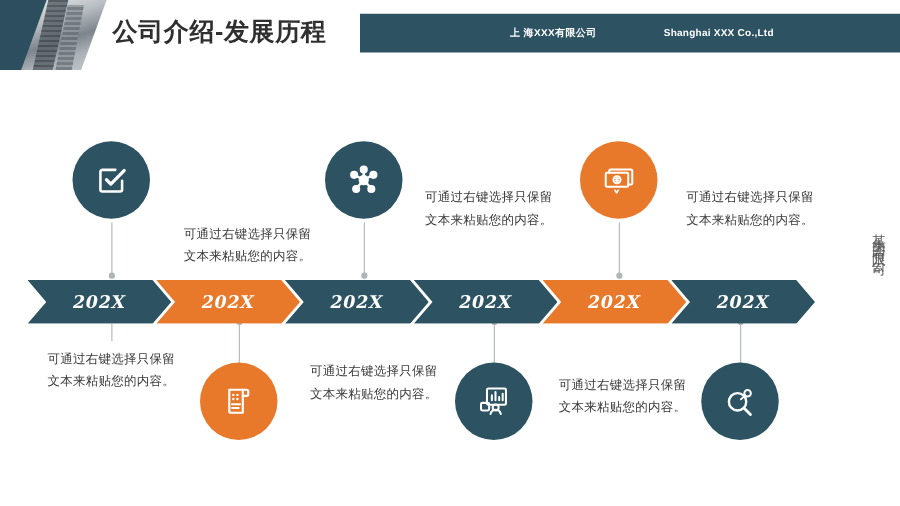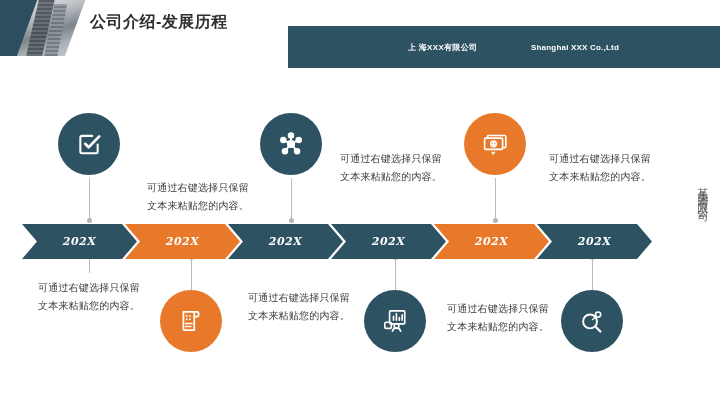--- a/index.html
+++ b/index.html
@@ -31,28 +31,28 @@
     transform:skewX(8deg);opacity:.85;
   }
   .logo-img:after{
     content:"";position:absolute;left:24px;top:10px;width:13px;height:64px;
     background:repeating-linear-gradient(180deg,#8d949a 0px,#8d949a 2px,#676e75 2px,#676e75 4px);
     transform:skewX(10deg);opacity:.8;
   }
 
   .slide-title{
     position:absolute;left:90px;top:12px;
-    font-size:16px;font-weight:700;color:#2f2f2f;letter-spacing:.5px;
+    font-size:20px;font-weight:700;color:#2f2f2f;letter-spacing:.5px;
     white-space:nowrap;
   }
 
   .header-bar{
-    position:absolute;left:288px;top:11px;width:432px;height:42px;
+    position:absolute;left:288px;top:11px;width:432px;height:31px;
     background:#2d5262;
-    display:flex;align-items:center;margin-top:15px;
+    display:flex;align-items:center;
   }
   .header-cn{
     position:absolute;left:120px;
     color:#fff;font-size:8px;font-weight:700;white-space:nowrap;letter-spacing:.3px;
   }
   .header-en{
     position:absolute;left:243px;
     color:#fff;font-size:8px;font-weight:700;white-space:nowrap;letter-spacing:.2px;
   }
 
@@ -66,21 +66,21 @@
 
   
   .timeline{position:absolute;left:22px;top:224px;width:640px;height:35px;}
   .chev{
     position:absolute;top:0;height:35px;
     display:flex;align-items:center;justify-content:center;
     clip-path:polygon(0 0, calc(100% - 15px) 0, 100% 50%, calc(100% - 15px) 100%, 0 100%, 15px 50%);
   }
   .chev span{
     font-family:"DejaVu Serif","Liberation Serif",serif;
-    font-style:italic;font-weight:700;font-size:11px;color:#fff;letter-spacing:.5px;
+    font-style:italic;font-weight:700;font-size:14px;color:#fff;letter-spacing:.5px;
   }
   .chev.dark{background:#2d5262;}
   .chev.orange{background:#e8792b;}
 
   
   .conn{position:absolute;width:1px;background:#b9bdc0;}
   .dot{position:absolute;width:5px;height:5px;border-radius:50%;background:#b0b5b8;}
 
   
   .circle{

